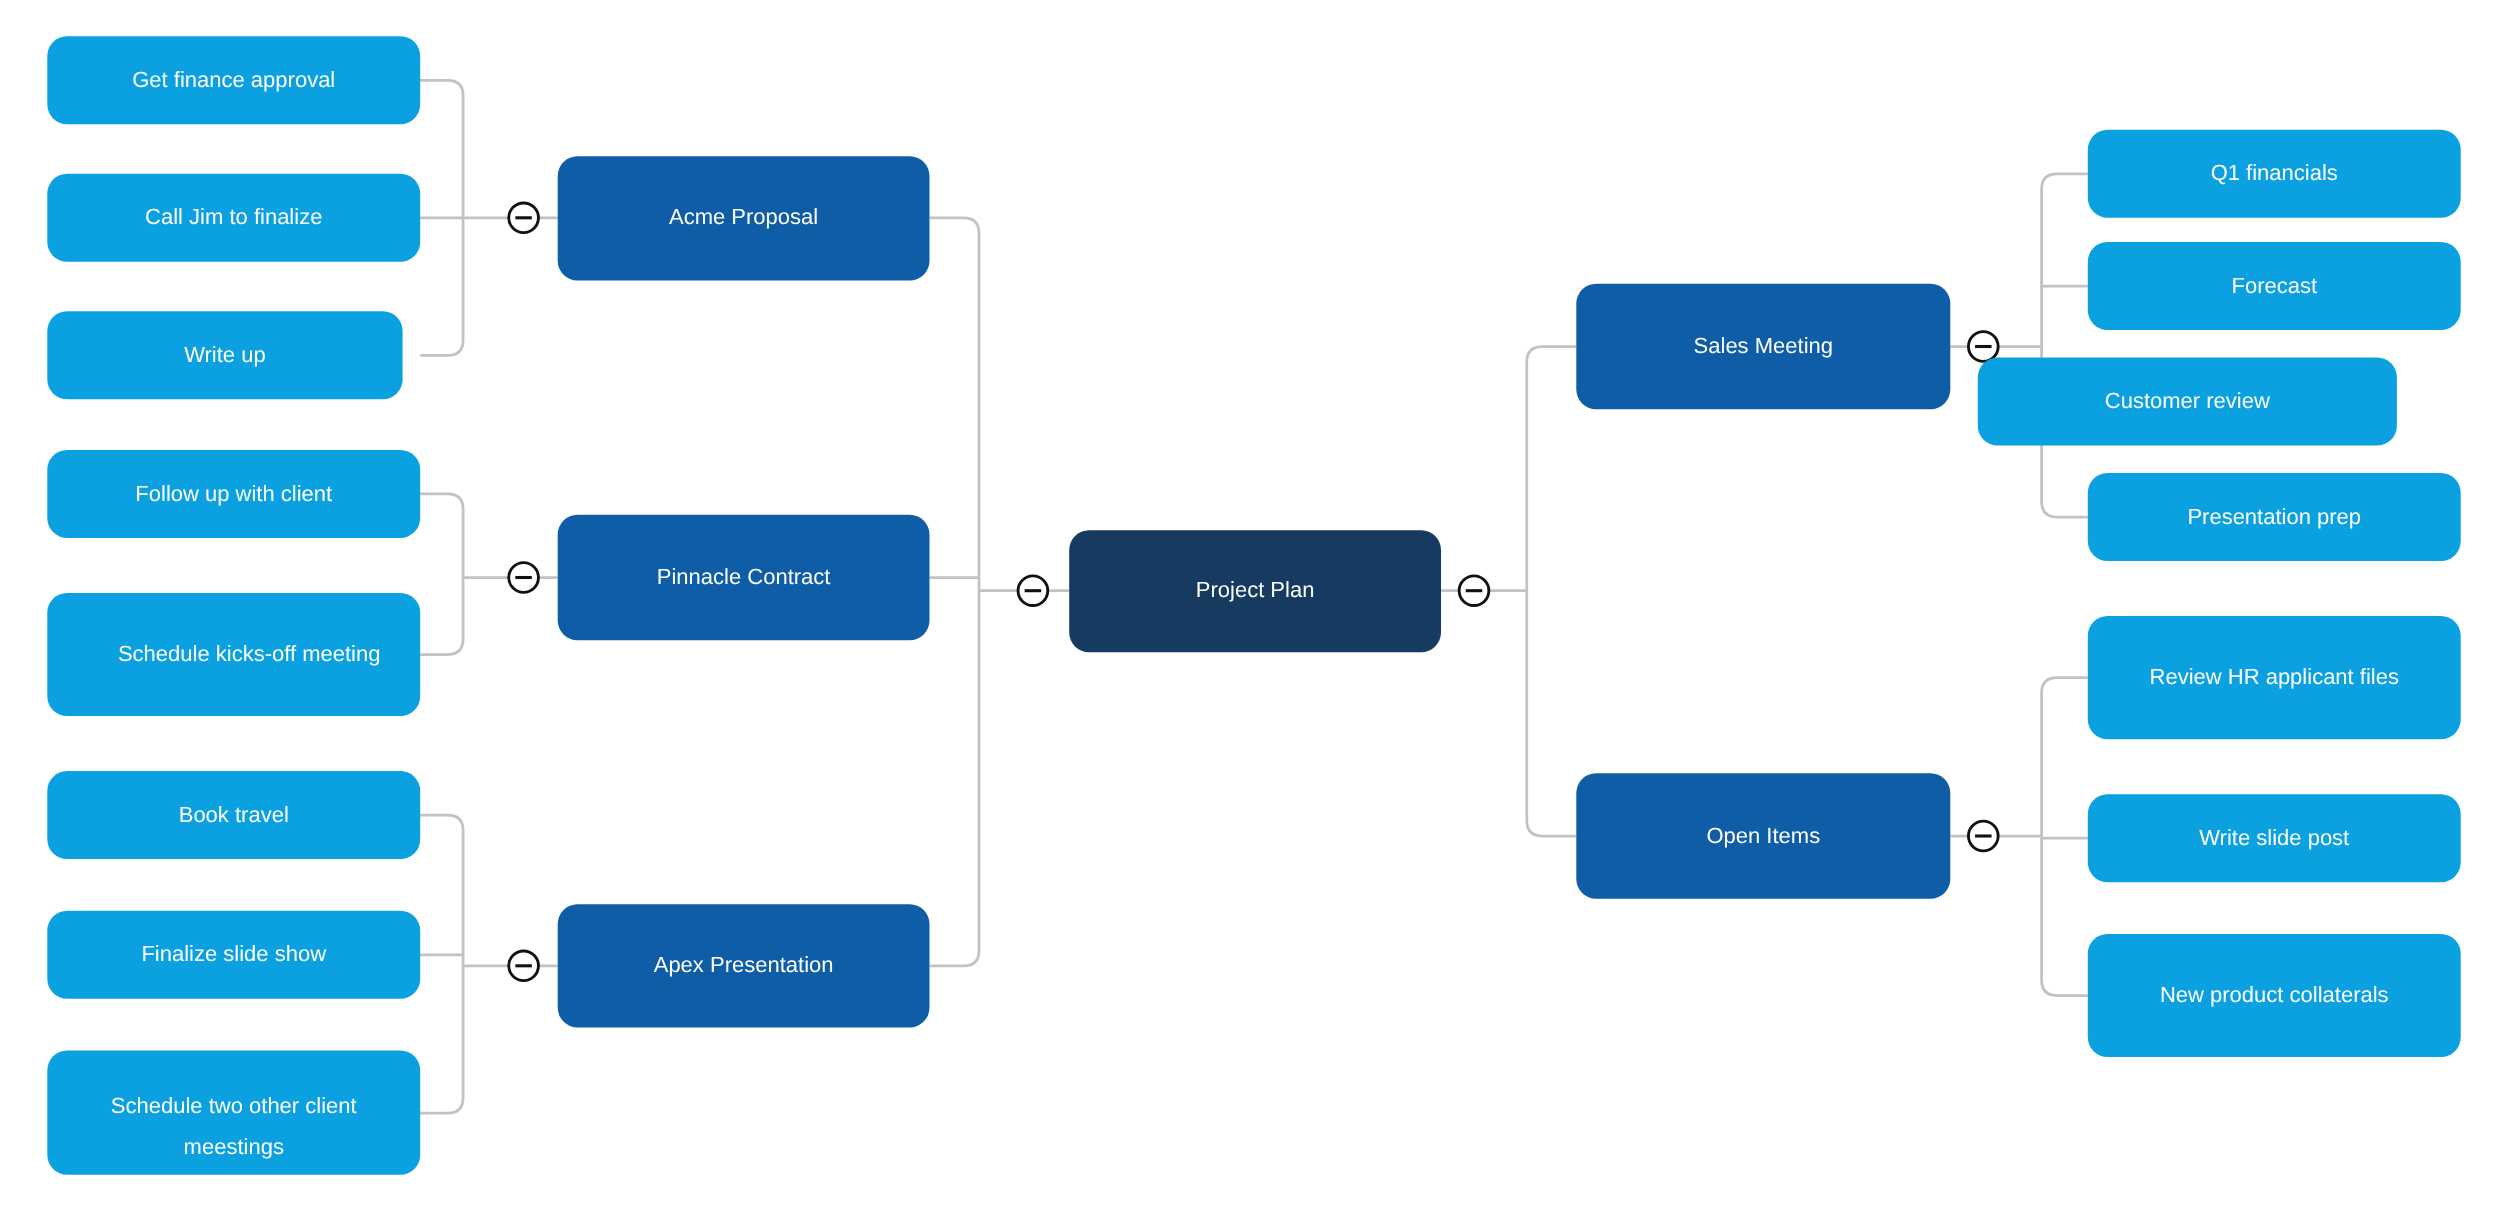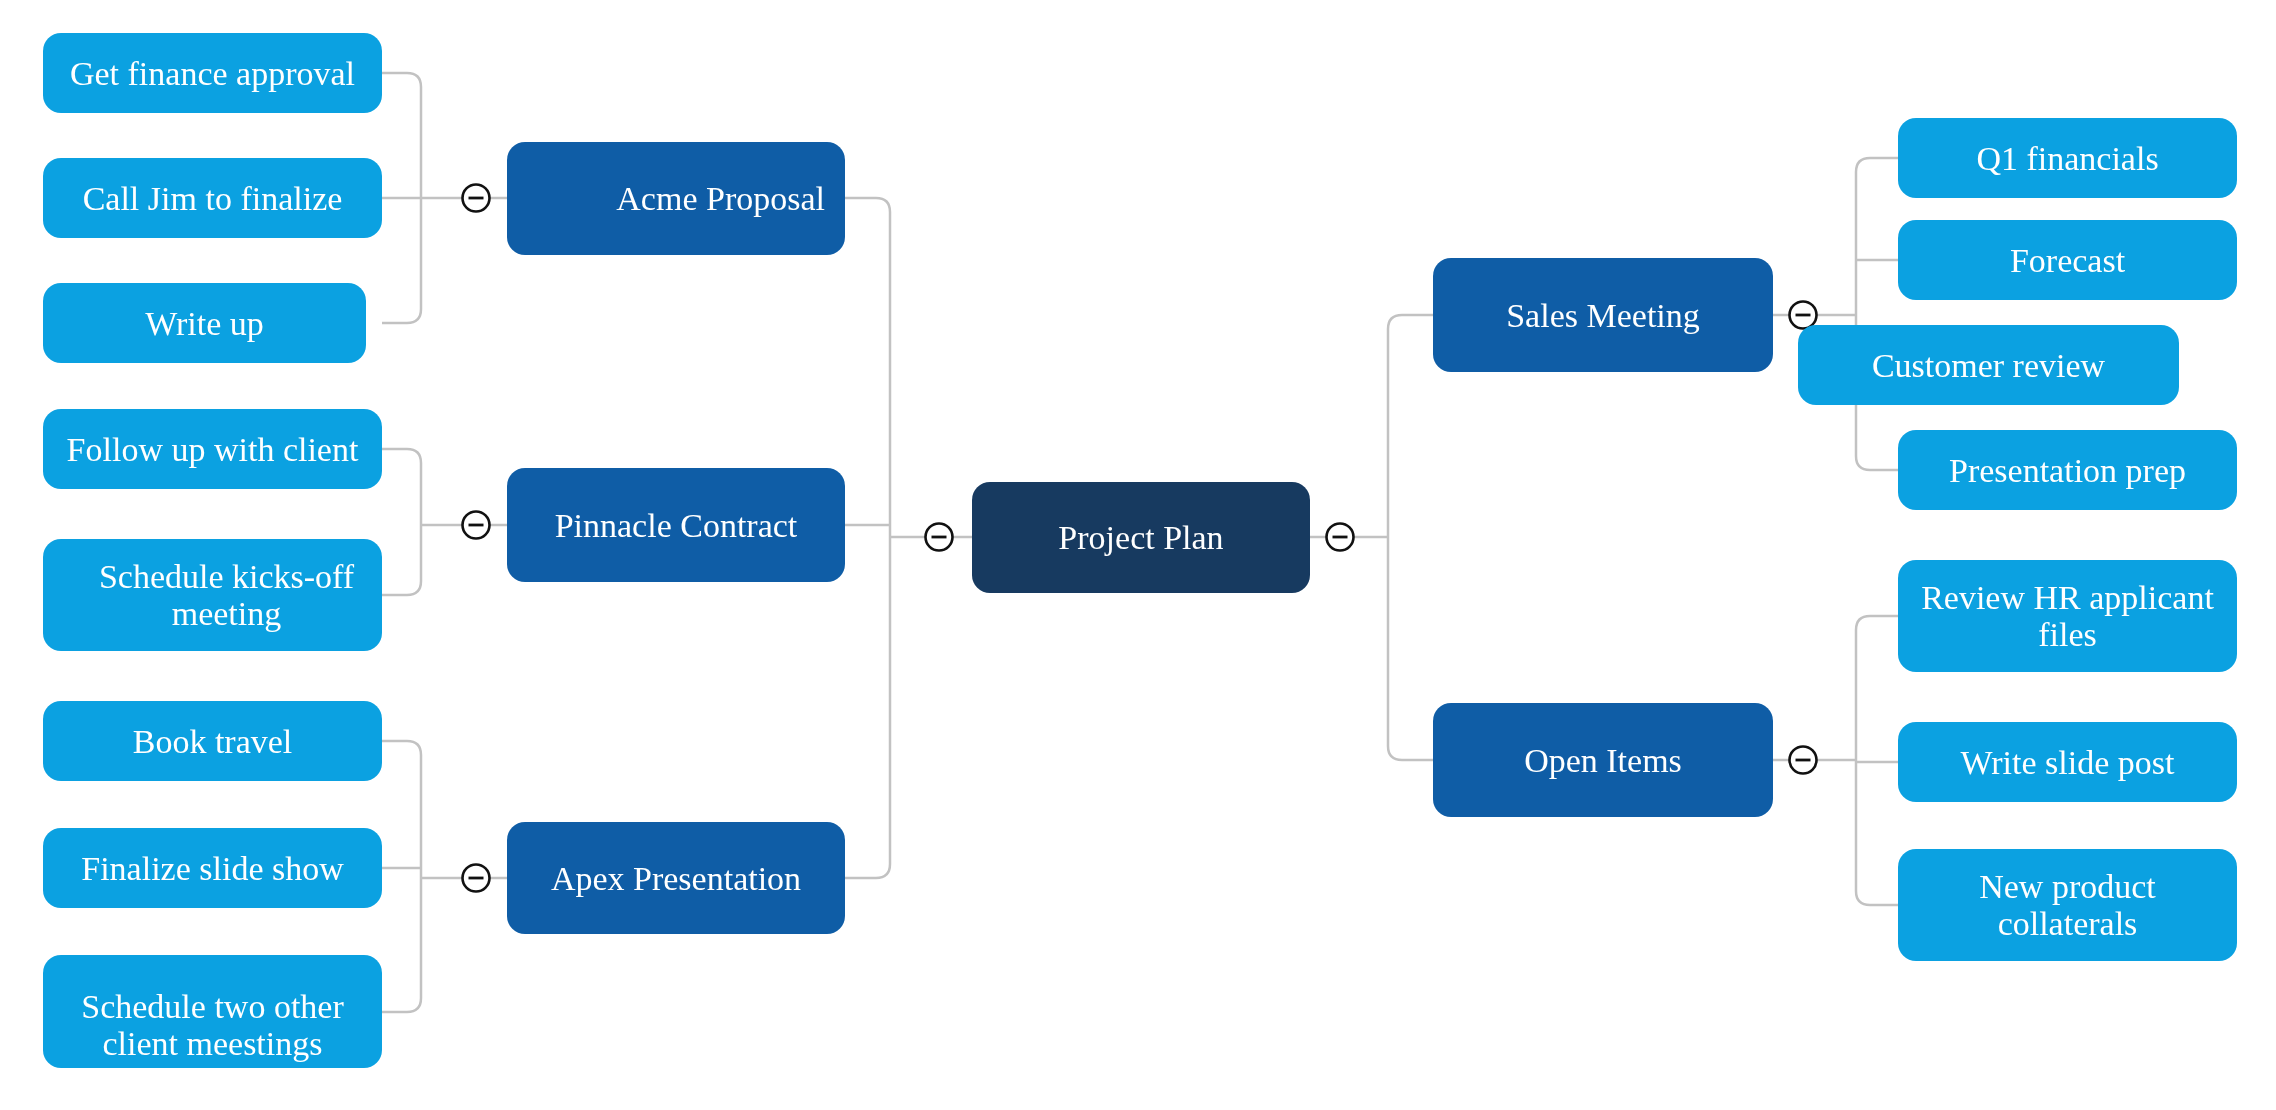--- a/index.html
+++ b/index.html
@@ -39,26 +39,25 @@
 
   .node {
     position: absolute;
     display: flex;
     align-items: center;
     justify-content: center;
     text-align: center;
     box-sizing: border-box;
     border-radius: 18px;
     color: var(--node-text, #ffffff);
-    font-size: 34px;
+    font-size: 20px;
     line-height: 37px;
     padding: 6px 20px;
     cursor: pointer;
     user-select: none;
-    font-family: Liberation Serif, serif;
   }
   .node.root   { background: var(--root-fill, #173a60); }
   .node.branch { background: var(--branch-fill, #0f5da6); }
   .node.leaf   { background: var(--leaf-fill, #0ba1e1); }
 </style>
 </head>
 <body>
 
 <div class="stage">
 
@@ -117,21 +116,21 @@
     <g class="collapse">
       <circle cx="1803" cy="760" r="13.5"></circle>
       <line x1="1795.5" y1="760" x2="1810.5" y2="760"></line>
     </g>
   </svg>
 
   <div class="node root" style="left:972px; top:482px; width:338px; height:111px;">
     <span>Project Plan</span>
   </div>
 
-  <div class="node branch" style="left:507px; top:142px; width:338px; height:113px;justify-content:flex-end;">
+  <div class="node branch" style="left:507px; top:142px; width:338px; height:113px;">
     <span>Acme Proposal</span>
   </div>
   <div class="node branch" style="left:507px; top:468px; width:338px; height:114px;">
     <span>Pinnacle Contract</span>
   </div>
   <div class="node branch" style="left:507px; top:822px; width:338px; height:112px;">
     <span>Apex Presentation</span>
   </div>
 
   <div class="node leaf" style="left:43px; top:33px; width:339px; height:80px;">

